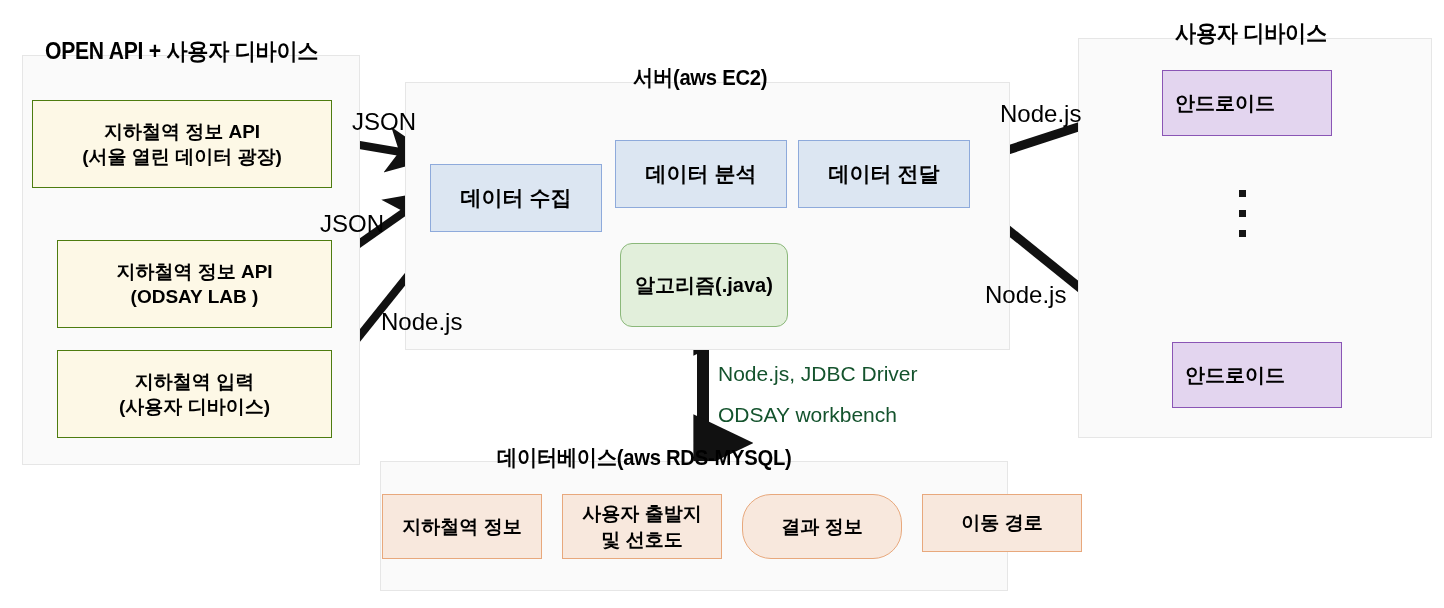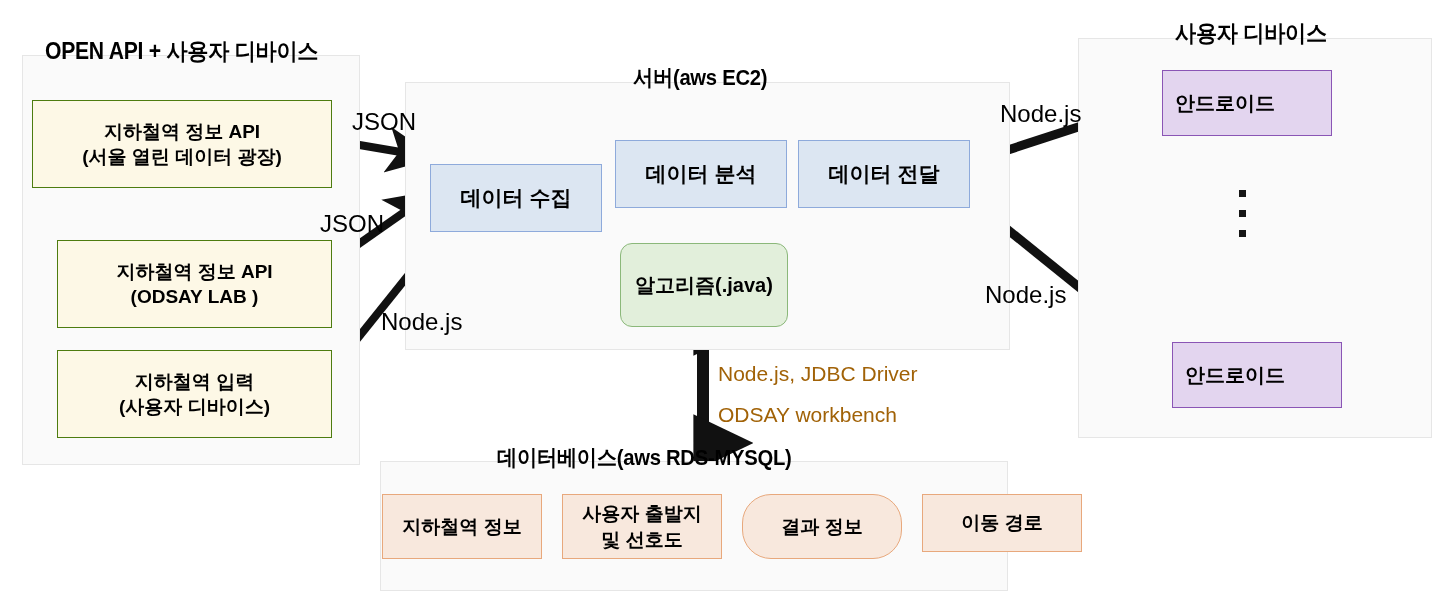--- a/index.html
+++ b/index.html
@@ -54,21 +54,21 @@
   }
 
   
   .edge-label{
     font-size:24px;
     color:#000000;
     white-space:nowrap;
   }
   .note-label{
     font-size:21px;
-    color:#a16207;
+    color:#14532d;
     white-space:nowrap;
   }
 
   
   #arrows{position:absolute;left:0;top:0;width:1444px;height:608px;pointer-events:none;}
 
   .dot{
     position:absolute;width:7px;height:7px;background:#151515;
   }
 </style>

